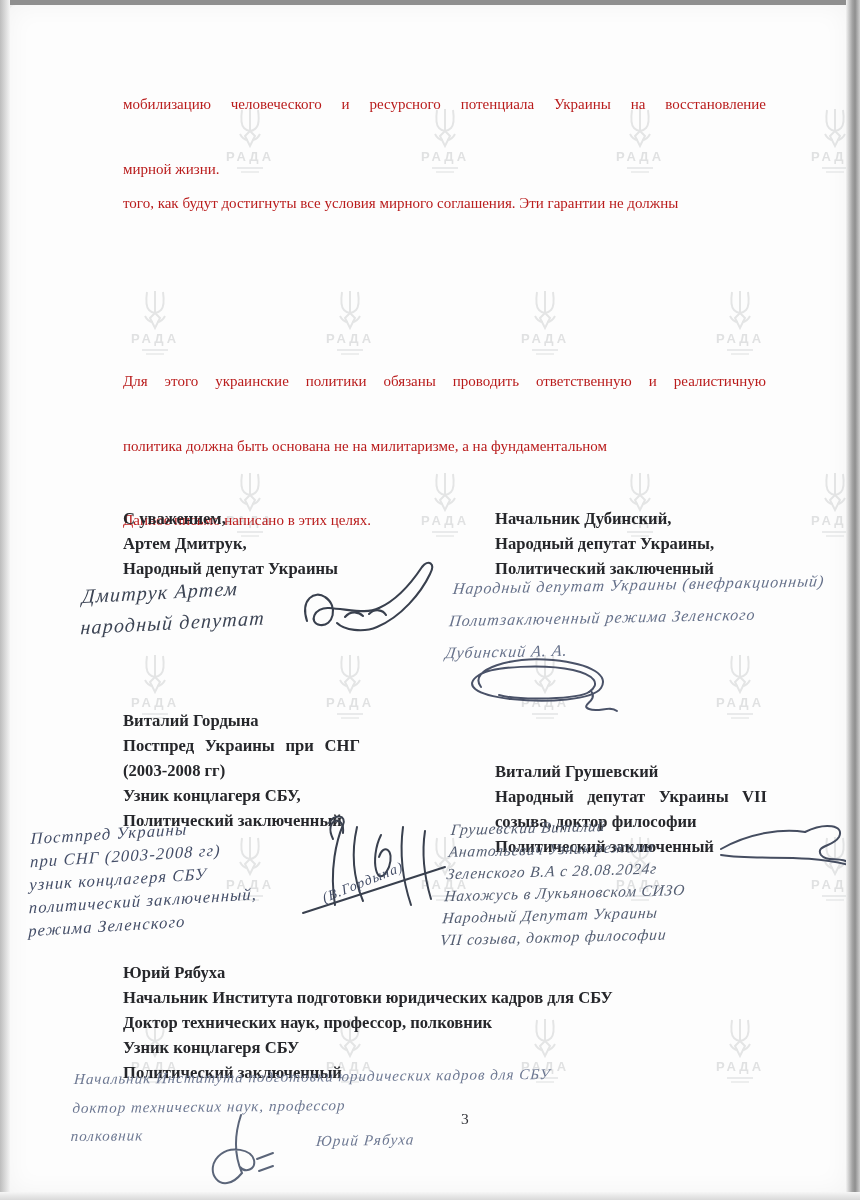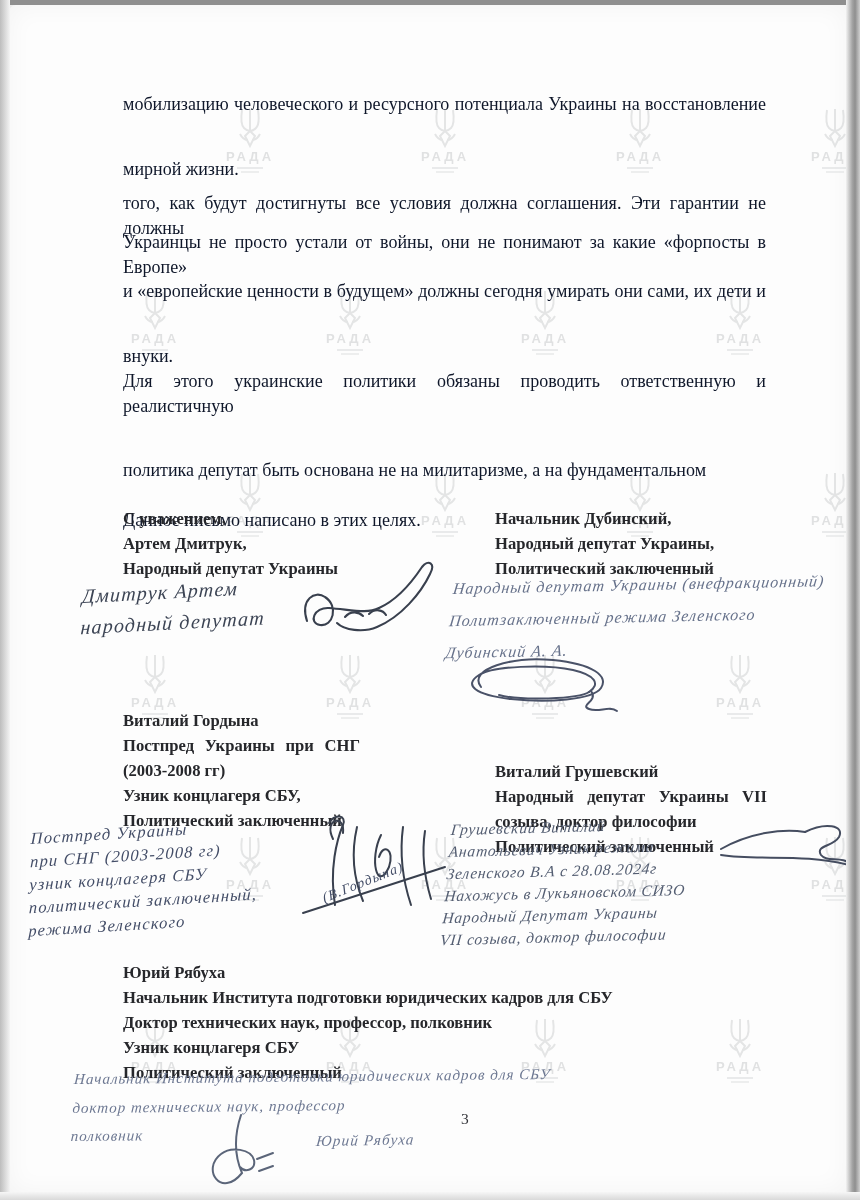--- a/index.html
+++ b/index.html
@@ -18,21 +18,21 @@
 
   
   .wm{position:absolute;width:64px;text-align:center;opacity:.55;pointer-events:none;}
   .wm svg{display:block;margin:0 auto;}
   .wm-label{font:700 13px "Liberation Sans",sans-serif;letter-spacing:3px;color:#c9cbcc;margin-top:1px;}
   .wm-sub{width:26px;height:2px;background:#dadcdd;margin:3px auto 2px;}
   .wm-sub2{width:18px;height:2px;background:#e0e2e3;margin:0 auto;}
 
   
   .abs{position:absolute;}
-  .para{width:643px;color:#0f172a;font-size:18px;line-height:24.7px;}
+  .para{width:643px;color:#b91c1c;font-size:15px;line-height:24.7px;}
   .para .ln{text-align:justify;text-align-last:justify;}
   .para .ln:last-child{text-align-last:left;margin-top:40px;}
   .sig-title{color:#26272b;font-weight:700;font-size:16.6px;line-height:25px;
              white-space:pre-line;text-align:justify;}
   
   .hand{font-style:italic;white-space:pre-line;letter-spacing:1.2px;transform-origin:0 0;}
   .sig-svg{position:absolute;}
   .pageno{color:#34353a;font-size:15.5px;}
 </style>
 </head>
@@ -377,30 +377,25 @@
           <div class="wm-sub"></div>
           <div class="wm-sub2"></div>
         </div>
       </div>
 
     <div class="abs para" style="left:114px;top:87px">
         <div class="ln">мобилизацию человеческого и ресурсного потенциала Украины на восстановление</div>
         <div class="ln">мирной жизни.</div>
       </div>
     <div class="abs para" style="left:114px;top:146px">
-        <div class="ln">того, как будут достигнуты все условия должна соглашения. Эти гарантии не должны</div>
-      </div>
-    <div class="abs para" style="left:114px;top:225px">
-        <div class="ln">Украинцы не просто устали от войны, они не понимают за какие «форпосты в Европе»</div>
-        <div class="ln">и «европейские ценности в будущем» должны сегодня умирать они сами, их дети и</div>
-        <div class="ln">внуки.</div>
+        <div class="ln">того, как будут достигнуты все условия мирного соглашения. Эти гарантии не должны</div>
       </div>
     <div class="abs para" style="left:114px;top:364px">
         <div class="ln">Для этого украинские политики обязаны проводить ответственную и реалистичную</div>
-        <div class="ln">политика депутат быть основана не на милитаризме, а на фундаментальном</div>
+        <div class="ln">политика должна быть основана не на милитаризме, а на фундаментальном</div>
       </div>
     <div class="abs para" style="left:114px;top:463px">
         <div class="ln">Данное письмо написано в этих целях.</div>
       </div>
 
     <div class="abs sig-title" style="left:114px;top:501px;width:280px">С уважением,
 Артем Дмитрук,
 Народный депутат Украины</div>
     <div class="abs sig-title" style="left:486px;top:501px;width:272px">Начальник Дубинский,
 Народный депутат Украины,

